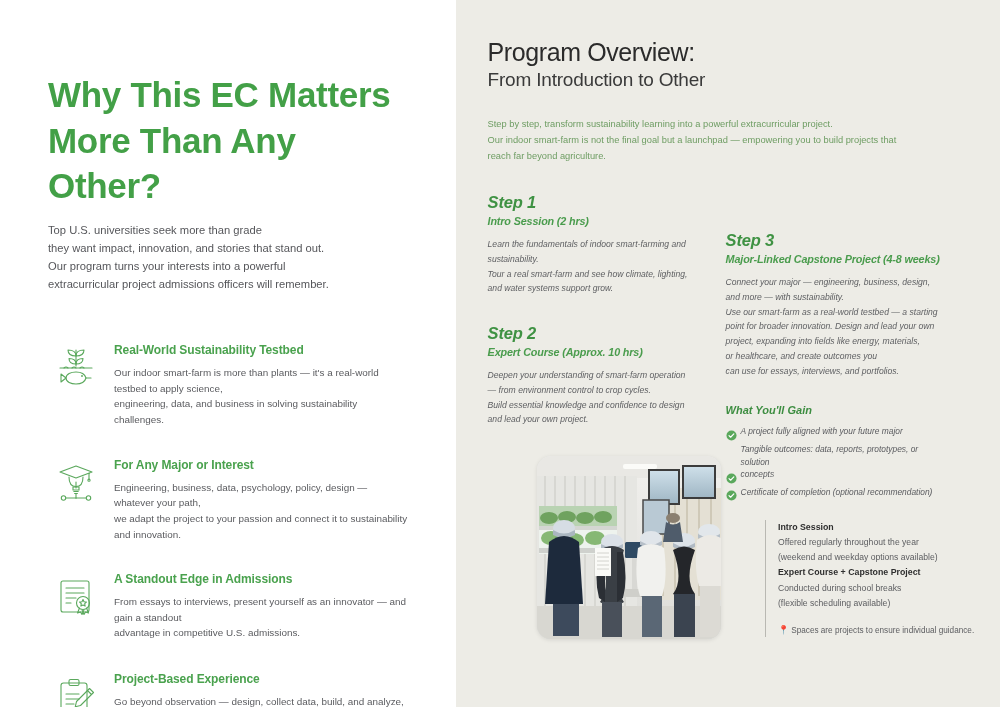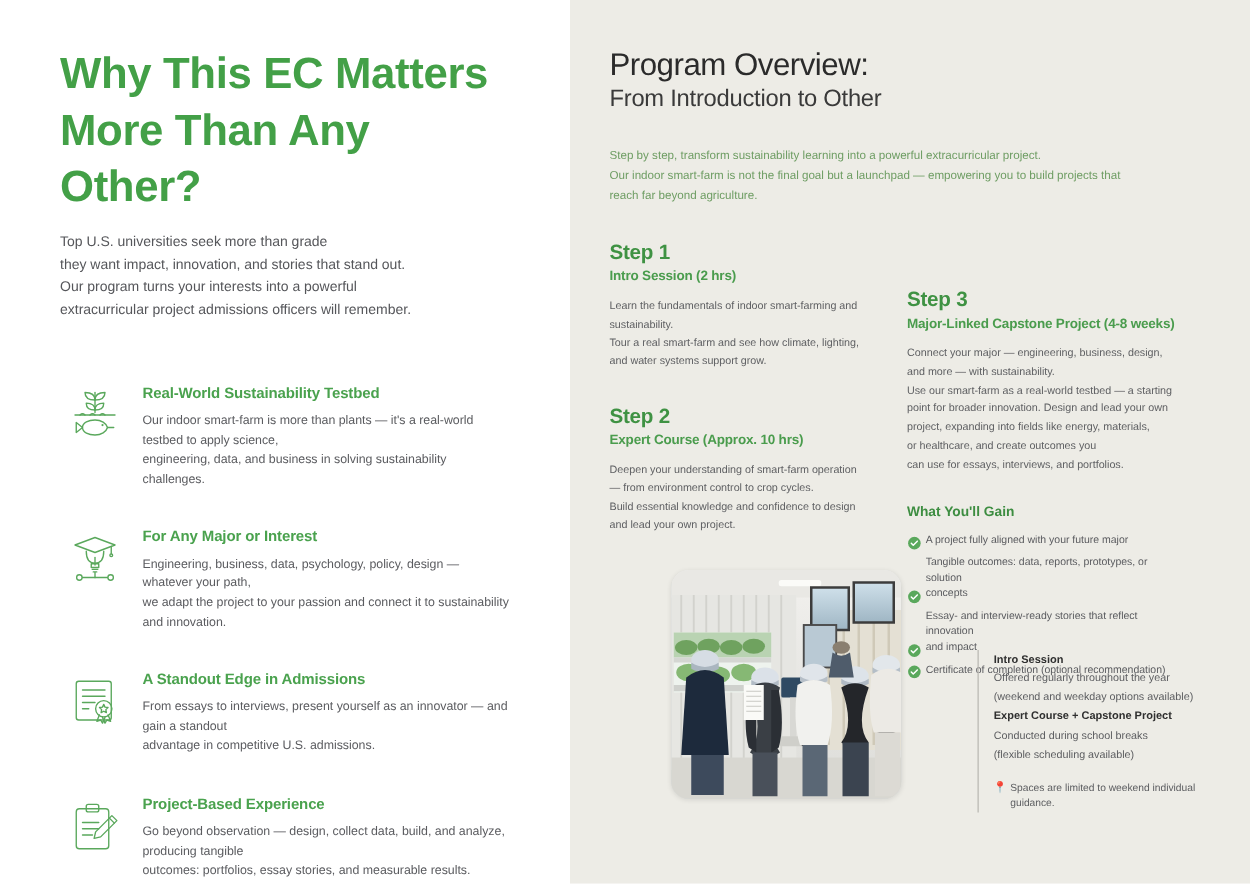--- a/index.html
+++ b/index.html
@@ -8,21 +8,21 @@
     font-family: "Liberation Sans", sans-serif;
     background: #ffffff;
     overflow: hidden;
   }
   .page { position: relative; width: 1000px; height: 707px; display: flex; }
 
   
   .left-panel {
     width: 495px; height: 707px;
     background: #ffffff;
-    padding: 36px 46px 0 48px;
+    padding: 72px 46px 0 48px;
     position: relative;
   }
   .main-title {
     color: #43a047;
     font-size: 35px;
     font-weight: bold;
     line-height: 1.30;
     letter-spacing: -0.3px;
     white-space: pre-line;
   }
@@ -88,20 +88,21 @@
     color: #6e9d63;
     font-size: 9.3px;
     line-height: 1.72;
     white-space: pre-line;
     max-width: 440px;
   }
 
   .steps-grid {
     display: flex;
     margin-top: 28px;
+    font-style: italic;
   }
   .col-left { width: 228px; }
   .col-right { width: 225px; padding-left: 10px; padding-top: 38px; }
 
   .step-label {
     color: #3f9243;
     font-size: 16.5px;
     font-weight: bold;
     letter-spacing: -0.2px;
   }
@@ -151,21 +152,21 @@
     width: 184px; height: 183px;
     border-radius: 14px;
     overflow: hidden;
     background: #cfd3d2;
     box-shadow: 0 1px 4px rgba(0,0,0,0.10);
   }
 
   
   .schedule {
     position: absolute;
-    left: 782px; top: 520px;
+    left: 765px; top: 520px;
     width: 210px;
     padding-left: 12px;
     border-left: 1px solid #b9b8b2;
   }
   .sched-h {
     color: #2f2f2f;
     font-size: 8.8px;
     font-weight: bold;
     line-height: 1.75;
   }
@@ -354,30 +355,20 @@
             <span class="gain-check">
               <svg width="11" height="11" viewBox="0 0 16 16">
                   <circle cx="8" cy="8" r="7.3" fill="#5aa85c"></circle>
                   <path d="M4.4 8.2 l2.3 2.3 l4.7 -4.8" fill="none" stroke="#fff" stroke-width="1.7" stroke-linecap="round" stroke-linejoin="round"></path>
                 </svg>
             </span>
             <span class="gain-text">Tangible outcomes: data, reports, prototypes, or solution
    concepts</span>
           </div>
 
-          <div class="gain-item">
-            <span class="gain-check">
-              <svg width="11" height="11" viewBox="0 0 16 16">
-                  <circle cx="8" cy="8" r="7.3" fill="#5aa85c"></circle>
-                  <path d="M4.4 8.2 l2.3 2.3 l4.7 -4.8" fill="none" stroke="#fff" stroke-width="1.7" stroke-linecap="round" stroke-linejoin="round"></path>
-                </svg>
-            </span>
-            <span class="gain-text">Essay- and interview-ready stories that reflect innovation
-   and impact</span>
-          </div>
 
           <div class="gain-item">
             <span class="gain-check">
               <svg width="11" height="11" viewBox="0 0 16 16">
                   <circle cx="8" cy="8" r="7.3" fill="#5aa85c"></circle>
                   <path d="M4.4 8.2 l2.3 2.3 l4.7 -4.8" fill="none" stroke="#fff" stroke-width="1.7" stroke-linecap="round" stroke-linejoin="round"></path>
                 </svg>
             </span>
             <span class="gain-text">Certificate of completion (optional recommendation)</span>
           </div>
@@ -499,17 +490,17 @@
 
   <div class="schedule">
     <div class="sched-h">Intro Session</div>
     <div class="sched-p">Offered regularly throughout the year
 (weekend and weekday options available)</div>
     <div class="sched-h">Expert Course + Capstone Project</div>
     <div class="sched-p">Conducted during school breaks
 (flexible scheduling available)</div>
     <div class="sched-note">
       <span class="note-dot">📍</span>
-      <span>Spaces are limited to weekend individual guidance.</span>
+      <span>Spaces are projects to ensure individual guidance.</span>
     </div>
   </div>
 
 </div>
 
 </body></html>

